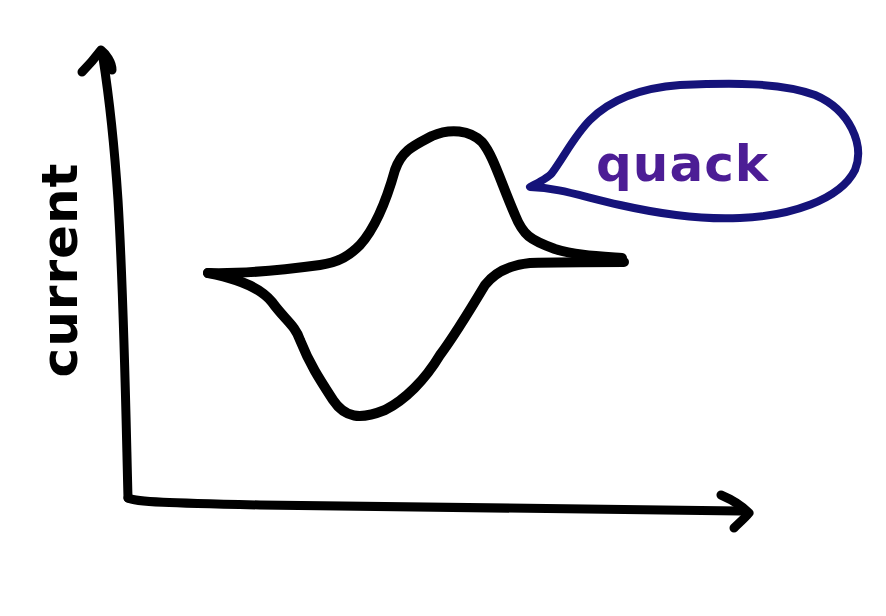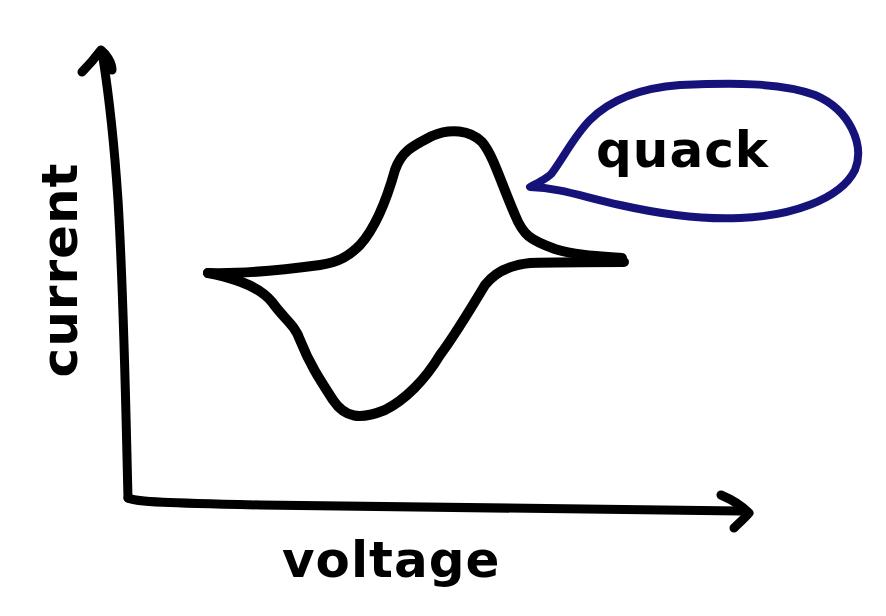--- a/index.html
+++ b/index.html
@@ -2,21 +2,21 @@
 <html><head>
   <meta charset="utf-8">
   <style>
     html, body { margin: 0; padding: 0; background: #ffffff; }
     body { width: 886px; height: 616px; overflow: hidden; position: relative; font-family: "DejaVu Sans", sans-serif; }
     .canvas { position: absolute; left: 0; top: 0; width: 886px; height: 616px; }
     svg { position: absolute; left: 0; top: 0; }
     .label { position: absolute; font-family: "DejaVu Sans", sans-serif; font-weight: bold; color: #000; white-space: nowrap; letter-spacing: 1px; }
     .xlabel { left: 282px; top: 530px; font-size: 50px; line-height: 60px; }
     .ylabel { left: 60px; top: 270px; font-size: 50px; line-height: 60px; transform: translate(-50%, -50%) rotate(-90deg); transform-origin: center center; }
-    .bubble-text { position: absolute; left: 596px; top: 122px; font-size: 50px; line-height: 56px; font-weight: bold; color: #000000; letter-spacing: 1px; }
+    .bubble-text { position: absolute; left: 596px; top: 136px; font-size: 50px; line-height: 56px; font-weight: bold; color: #4c1d95; letter-spacing: 1px; }
   </style>
 </head>
 <body>
 
 <div class="canvas">
   <svg width="886" height="616" viewBox="0 0 886 616">
 
     <path d="M128 498 C126 420 124 300 118 200 C114 140 108 90 103 58" fill="none" stroke="#000" stroke-width="9" stroke-linecap="round" stroke-linejoin="round"></path>
     <path d="M82 72 C92 62 98 54 101 50 C106 54 112 62 112 70" fill="none" stroke="#000" stroke-width="9" stroke-linecap="round" stroke-linejoin="round"></path>
 
@@ -33,15 +33,14 @@
              C360 420 345 418 333 400 C320 380 310 365 300 340
              C295 325 285 320 272 302 C262 290 245 280 208 273" fill="none" stroke="#000" stroke-width="10" stroke-linecap="round" stroke-linejoin="round"></path>
 
     <path d="M530 187 C560 188 580 196 620 205 C660 214 700 220 740 218
              C790 216 840 200 855 170 C865 145 850 110 815 95
              C780 82 730 83 680 85 C640 88 610 100 590 120
              C575 135 565 155 552 173 C548 178 540 182 530 187 Z" fill="none" stroke="#15137a" stroke-width="8" stroke-linecap="round" stroke-linejoin="round"></path>
   </svg>
 
   <div class="label ylabel">current</div>
-  <div class="label xlabel">voltage</div>
   <div class="label bubble-text">quack</div>
 </div>
 
 </body></html>

